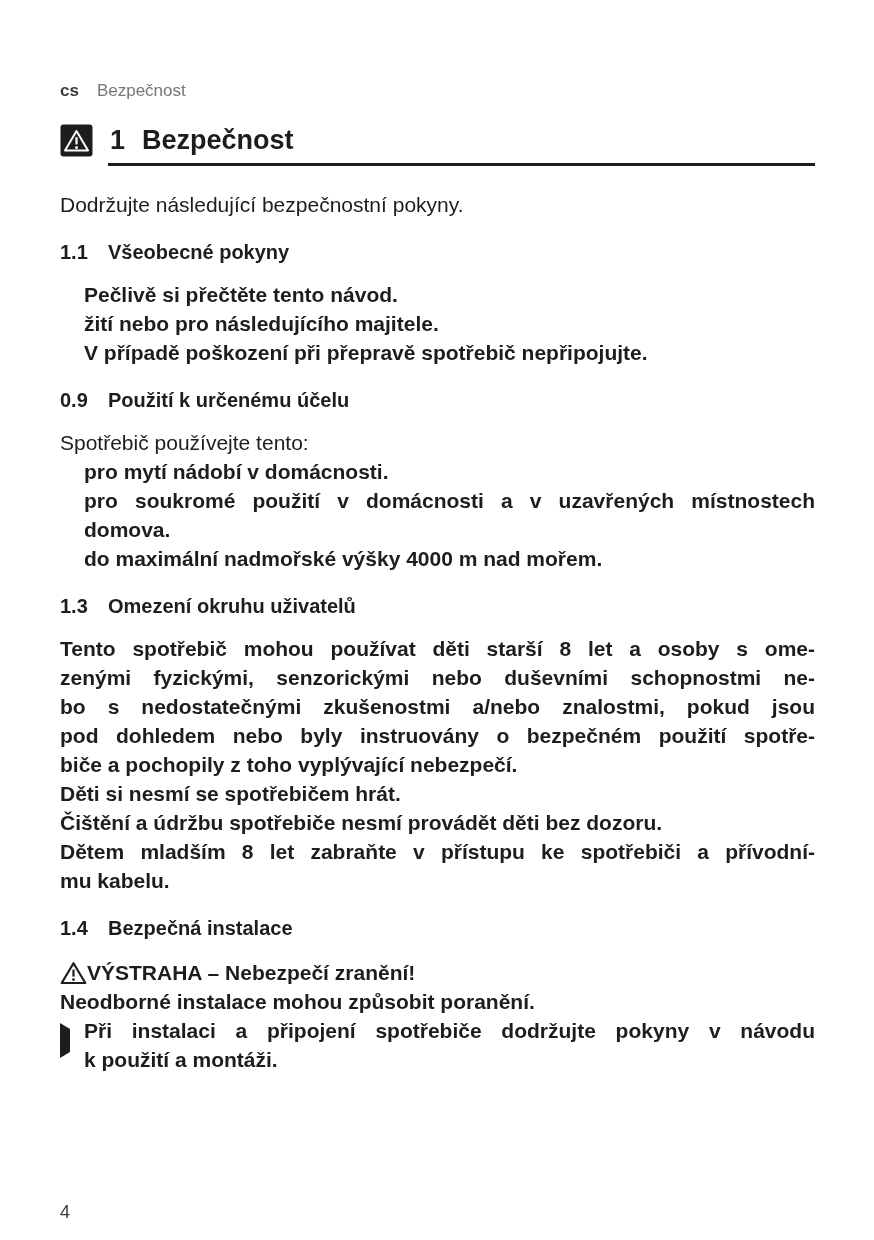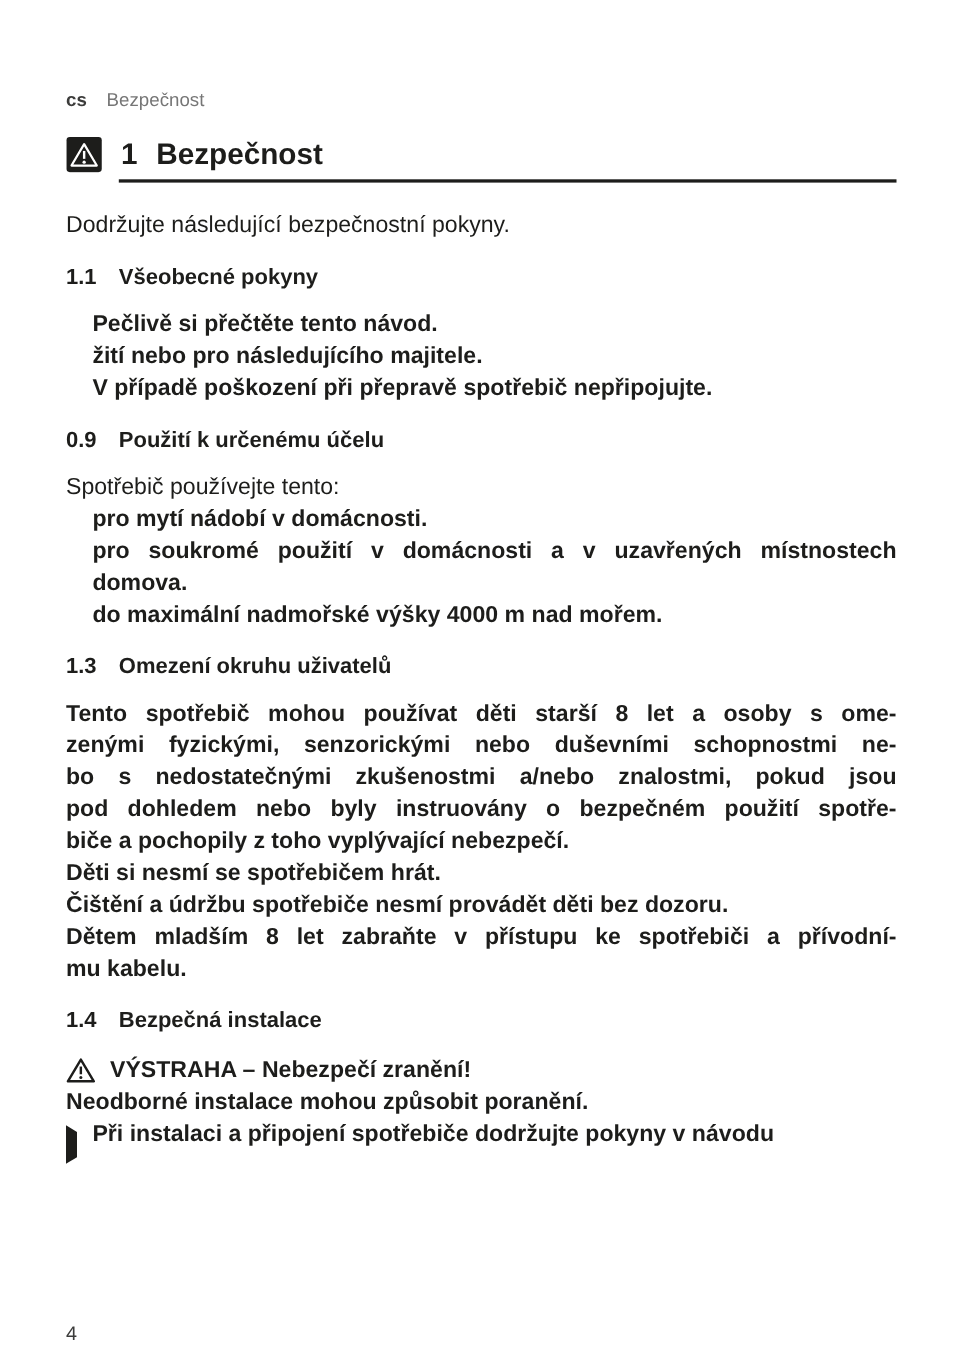--- a/index.html
+++ b/index.html
@@ -75,21 +75,20 @@
     width: 0; height: 0;
     border-left: 10px solid #1d1d1b;
     border-top: 6px solid transparent;
     border-bottom: 6px solid transparent;
   }
 
   
   .warning-head {
     display: flex;
     align-items: center;
-    gap: 13px;
     font-size: 21px;
     line-height: 29px;
     font-weight: bold;
     margin-top: 15px;
   }
   .warning-icon { flex: none; width: 27px; height: 24px; display: flex; }
 
   .page-number {
     position: absolute;
     left: 60px;
@@ -219,19 +218,20 @@
     <span>VÝSTRAHA – Nebezpečí zranění!</span>
   </div>
   <div class="body">
     <div class="paragraph">
         <div class="tline">Neodborné instalace mohou způsobit poranění.</div>
       </div>
     <div class="bullet">
       <span class="gutter"><span class="arrow-tri"></span></span>
       <div class="bullet-text">
           <div class="tline">Při instalaci a připojení spotřebiče dodržujte pokyny v návodu</div>
+          <div class="tline">k použití a montáži.</div>
         </div>
     </div>
   </div>
 
   <div class="page-number">4</div>
 
 </div>
 
 </body></html>

